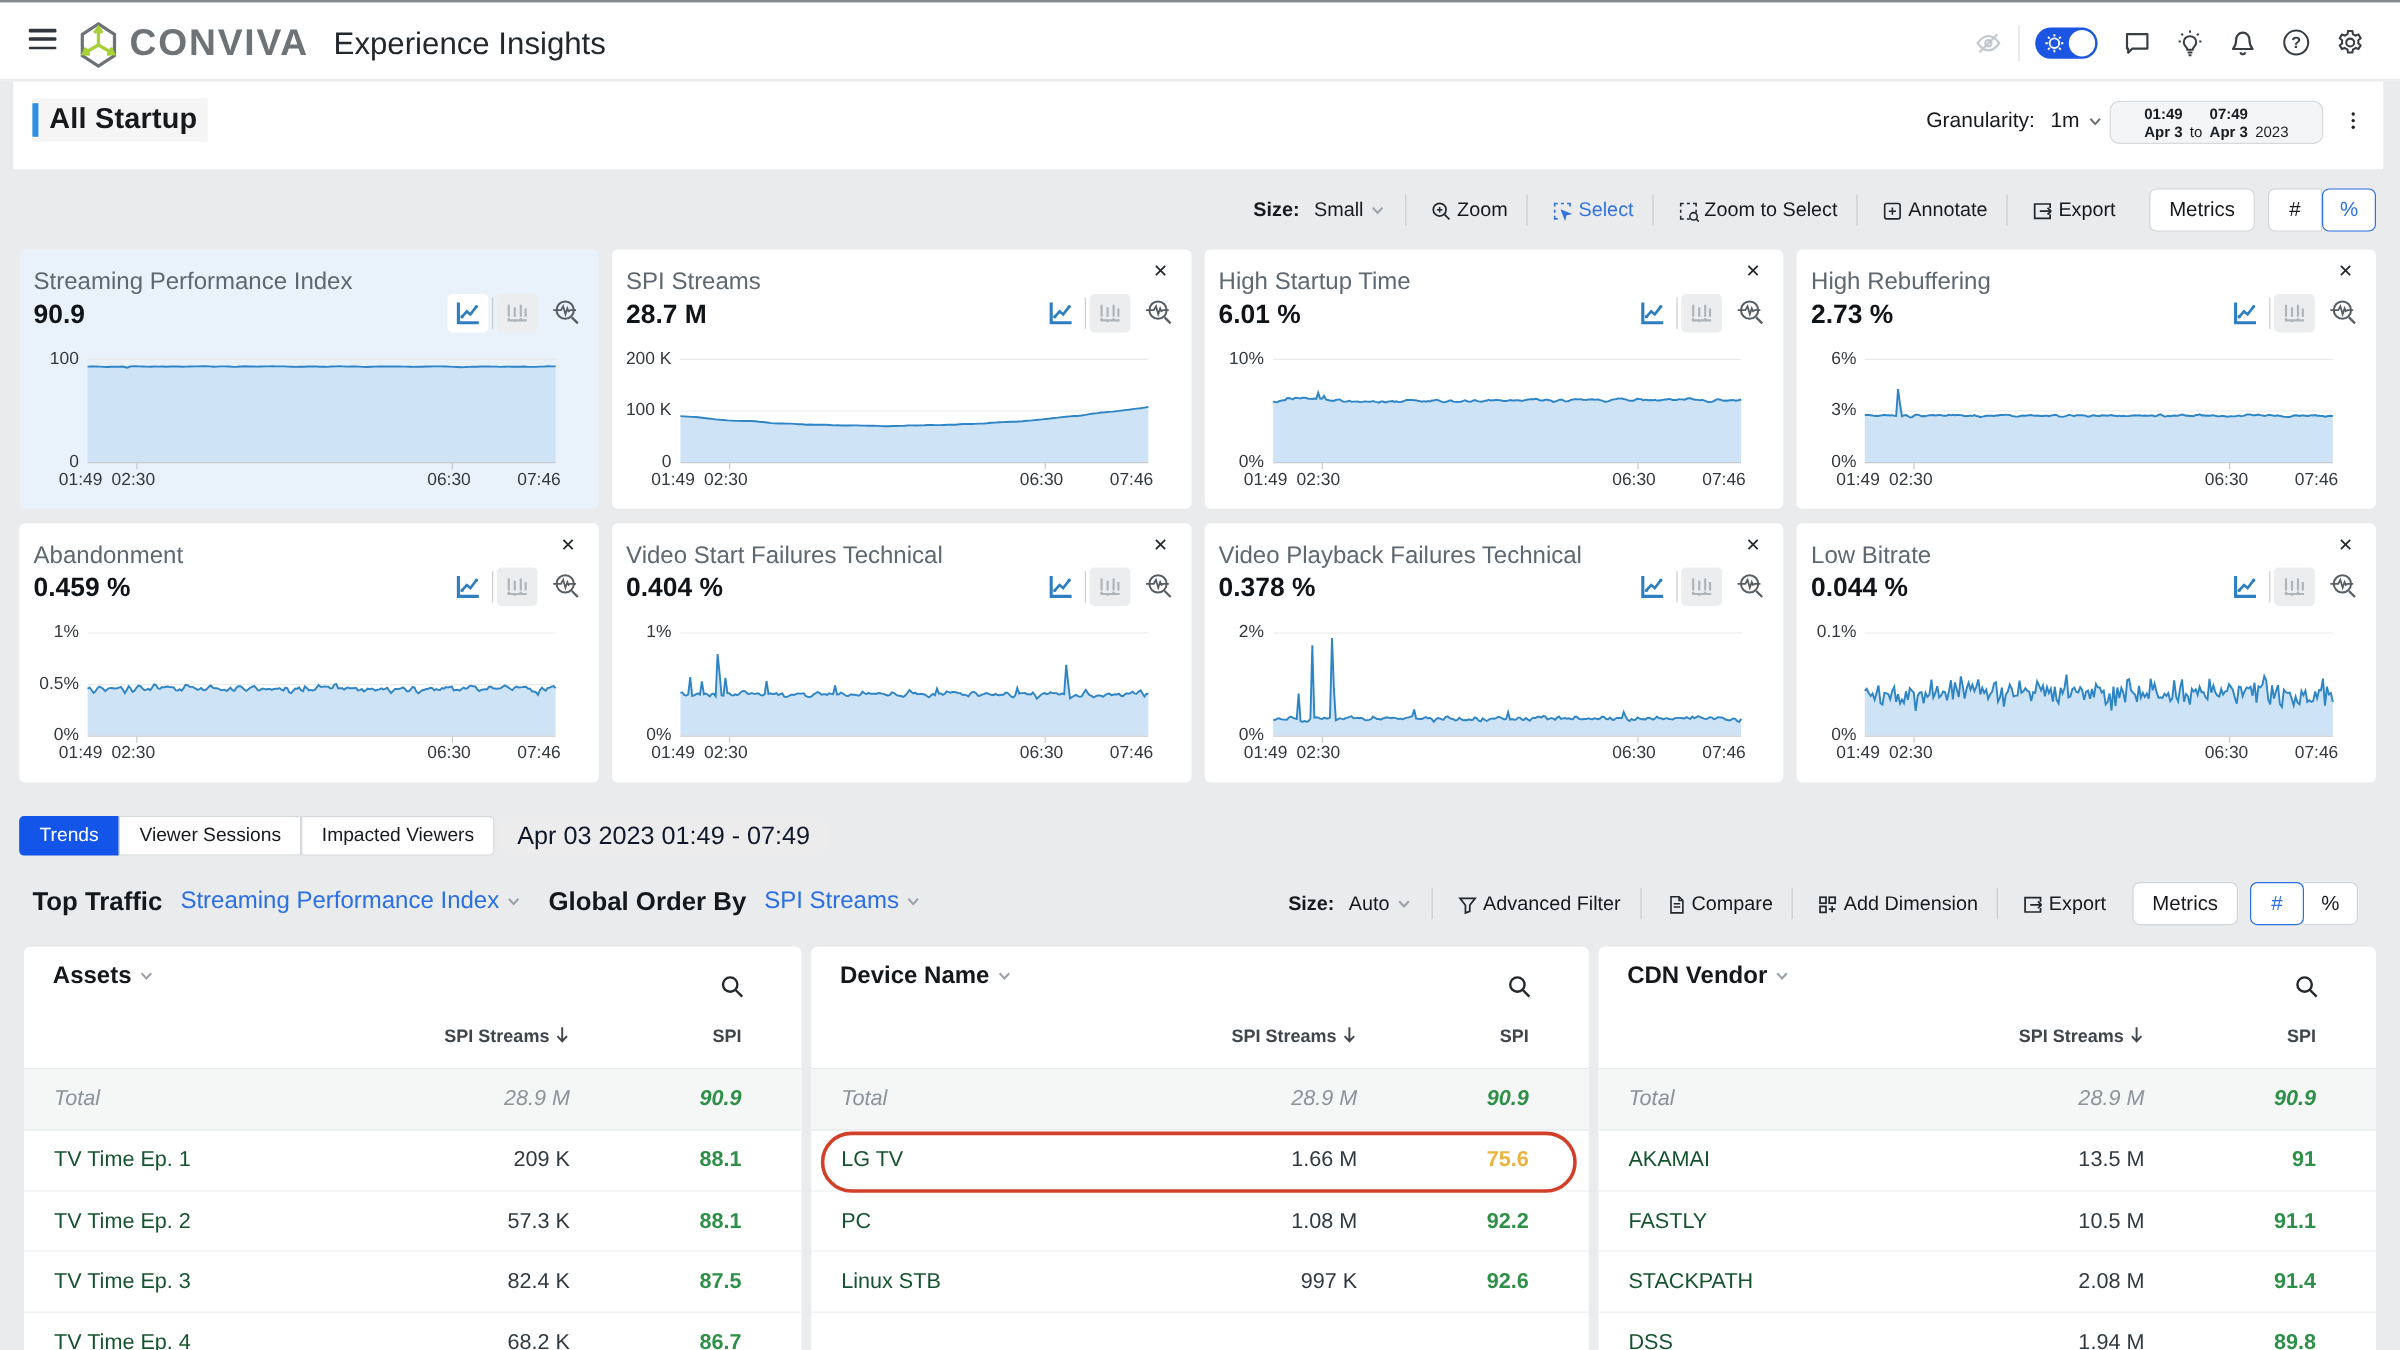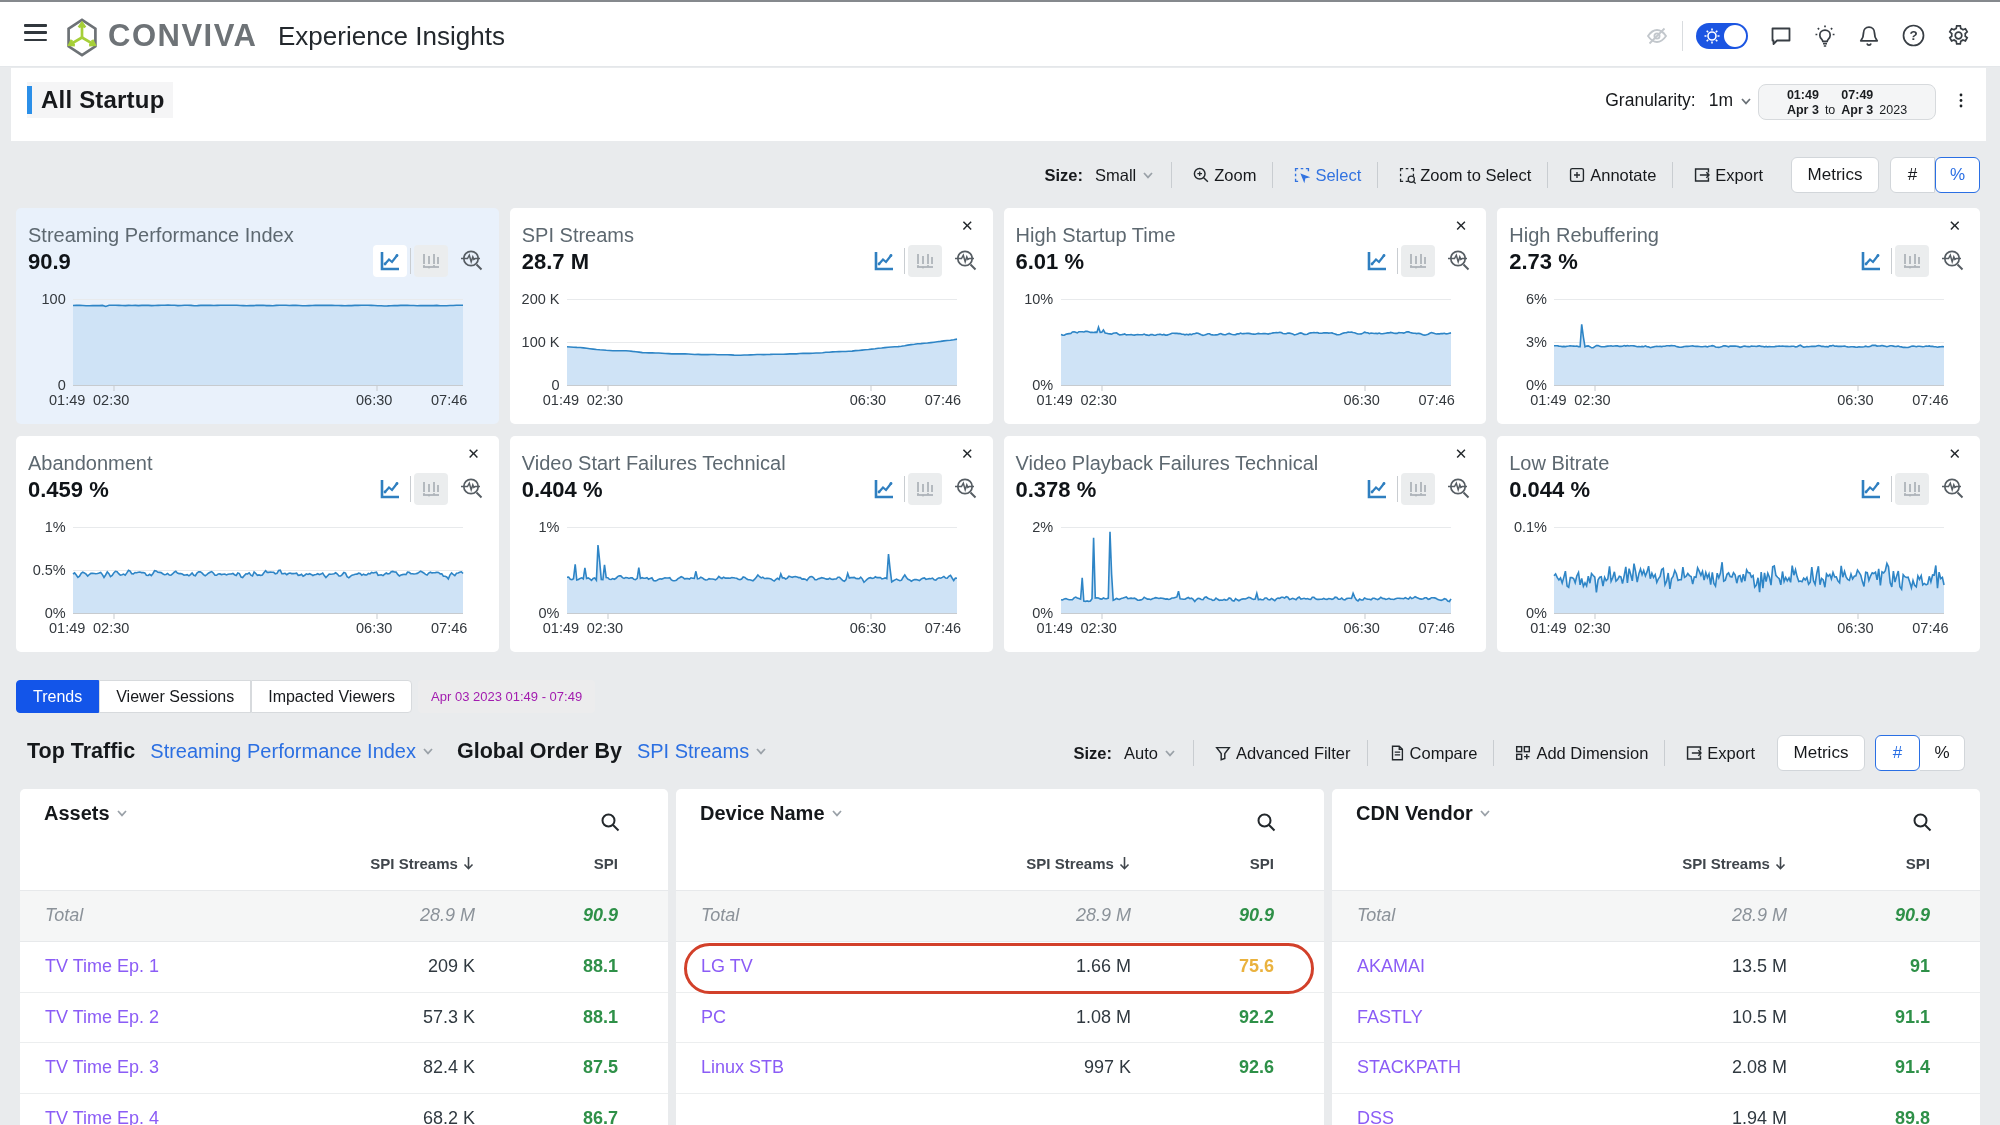--- a/index.html
+++ b/index.html
@@ -20,21 +20,21 @@
 .gran { position:absolute; right:233px; top:22px; font-size:17.5px; color:#17191c; display:flex; align-items:center; }
 .gran .gval { margin-left:13px; }
 .datebox { position:absolute; right:50px; top:16px; width:178px; height:36px; background:#f4f5f6; border:1px solid #d7dadd; border-radius:8px; font-size:12.5px; color:#1a1d20; }
 .datebox table { border-collapse:collapse; margin:3px auto 0; }
 .datebox td { padding:0 3px; text-align:center; line-height:14.5px; }
 .datebox .lt, .datebox b { font-weight:bold; }
 .datebox .lt { font-weight:bold; }
 .kebab { position:absolute; right:16px; top:22px; }
 
 .tb1 { position:absolute; left:0px; top:155px; width:1980px; height:40px; display:flex; align-items:center; justify-content:flex-end; font-size:16.5px; color:#17191c; }
-.tb1 .item, .tb2 .item { display:flex; align-items:flex-start; gap:4px; }
+.tb1 .item, .tb2 .item { display:flex; align-items:flex-end; gap:4px; }
 .tbdiv { width:1px; height:26px; background:#c9cdd1; margin:0 20px 0 16px; }
 .btn { height:36px; background:#fff; border:1px solid #d2d6da; border-radius:6px; display:flex; align-items:center; justify-content:center; font-size:17px; color:#17191c; }
 .metrics { width:88px; margin-left:28px; }
 .seg { display:flex; margin-left:11px; }
 .seg .s { width:45px; height:36px; display:flex; align-items:center; justify-content:center; background:#fff; border:1px solid #d2d6da; font-size:17px; }
 .seg .s.first { border-radius:6px 0 0 6px; }
 .seg .s.last { border-radius:0 6px 6px 0; border-left:none; }
 .seg .s.on { border:1.6px solid #2a6fe4; color:#2a6fe4; border-radius:6px; }
 
 .grid1 { position:absolute; left:16px; top:208px; width:1964px; display:grid; grid-template-columns:repeat(4,1fr); gap:12px 11px; }
@@ -50,37 +50,37 @@
 .ic-mag { margin-left:11px; display:flex; align-items:center; }
 .ylab { position:absolute; right:433px; width:100px; text-align:right; font-size:14.5px; color:#33383d; }
 .plot { position:absolute; left:0; top:0; }
 .grid { stroke:#e8eaec; stroke-width:1; }
 .xlab { position:absolute; top:184px; font-size:14.5px; color:#33383d; }
 
 .tabs { position:absolute; left:16px; top:680px; height:33px; display:flex; font-size:16px; }
 .tab { height:33px; display:flex; align-items:center; padding:0 16px; background:#fff; border:1px solid #d7dadd; color:#17191c; }
 .tab.on { background:#1355e9; color:#fff; border-color:#1355e9; border-radius:4px 0 0 4px; }
 .tab.last { border-radius:0 4px 4px 0; }
-.tabdate { height:33px; display:flex; align-items:center; padding:0 13px; margin-left:6px; background:#ececed; border-radius:4px; color:#a21caf; font-size:13px; }
+.tabdate { height:33px; display:flex; align-items:center; padding:0 13px; margin-left:6px; background:#ececed; border-radius:4px; color:#0f172a; font-size:21px; }
 
 .toprow { position:absolute; left:27px; top:735px; height:32px; display:flex; align-items:center; }
 .toprow .h { font-size:21.5px; font-weight:bold; color:#15181b; }
 .toprow .lnk { font-size:20px; color:#2b6fe2; margin-left:15px; display:flex; align-items:center; }
 .tb2 { position:absolute; left:0; top:733px; width:1965px; height:40px; display:flex; align-items:center; justify-content:flex-end; font-size:16.5px; color:#17191c; }
 
 .tgrid { position:absolute; left:20px; top:789px; width:1960px; display:grid; grid-template-columns:repeat(3,1fr); gap:8px; }
 .table { position:relative; background:#fff; border-radius:5px; height:400px; overflow:hidden; }
 .thead { position:relative; height:48px; display:flex; align-items:center; padding:0 24px 0; }
 .ttitle { font-size:20px; font-weight:bold; color:#15181b; }
 .tsearch { position:absolute; right:47px; top:22px; }
 .tcols { position:relative; height:53px; font-size:15px; font-weight:bold; color:#40464c; }
 .tcols .c1 { position:absolute; right:193px; top:18px; }
 .tcols .c2 { position:absolute; right:50px; top:18px; }
 .trow { position:relative; height:50.5px; font-size:18px; color:#303940; border-bottom:1px solid #eceeef; }
-.trow .tname { position:absolute; left:25px; top:14px; color:#8b5cf6; }
+.trow .tname { position:absolute; left:25px; top:14px; color:#14532d; }
 .trow .tstreams { position:absolute; right:193px; top:14px; text-align:right; }
 .trow .tspi { position:absolute; right:50px; top:14px; text-align:right; font-weight:bold; }
 .tspi.g { color:#2e9048; }
 .tspi.o { color:#eab23e; }
 .trow.total { height:52px; background:#f5f6f6; border-top:1px solid #e7e9eb; border-bottom:1px solid #e7e9eb; margin-top:0px; font-style:italic; }
 .trow.total .tname, .trow.total .tstreams { color:#8b9299; }
 .trow.total .tspi { color:#2e9048; }
 .hlrect { position:absolute; left:8px; top:1px; width:630px; height:51px; border:3.5px solid #d2402a; border-radius:26px; z-index:3; }
 </style></head>
 <body>

